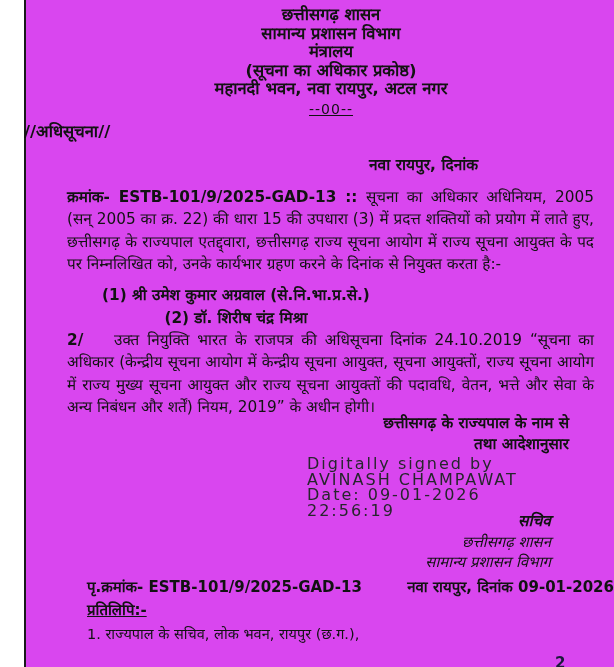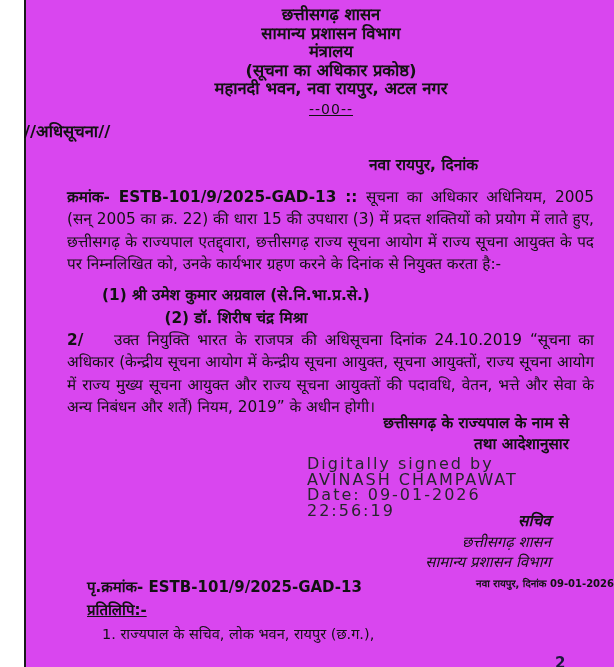--- a/index.html
+++ b/index.html
@@ -110,32 +110,32 @@
   .footer-ref {
     position: absolute;
     top: 576px; left: 63px;
     font-weight: bold;
     font-size: 15px;
   }
   .footer-place-date {
     position: absolute;
     top: 576px; right: 24px;
     font-weight: bold;
-    font-size: 10px;
+    font-size: 15px;
   }
   .copy-label {
     position: absolute;
     top: 599px; left: 63px;
     font-weight: bold;
     font-size: 15px;
     text-decoration: underline;
   }
   .copy-item {
     position: absolute;
-    top: 623px; left: 78px;
+    top: 623px; left: 63px;
     font-size: 14.5px;
   }
   .page-number {
     position: absolute;
     top: 654px; left: 531px;
     font-weight: bold;
     font-size: 15px;
     color: #1a1a3a;
   }
 </style>

